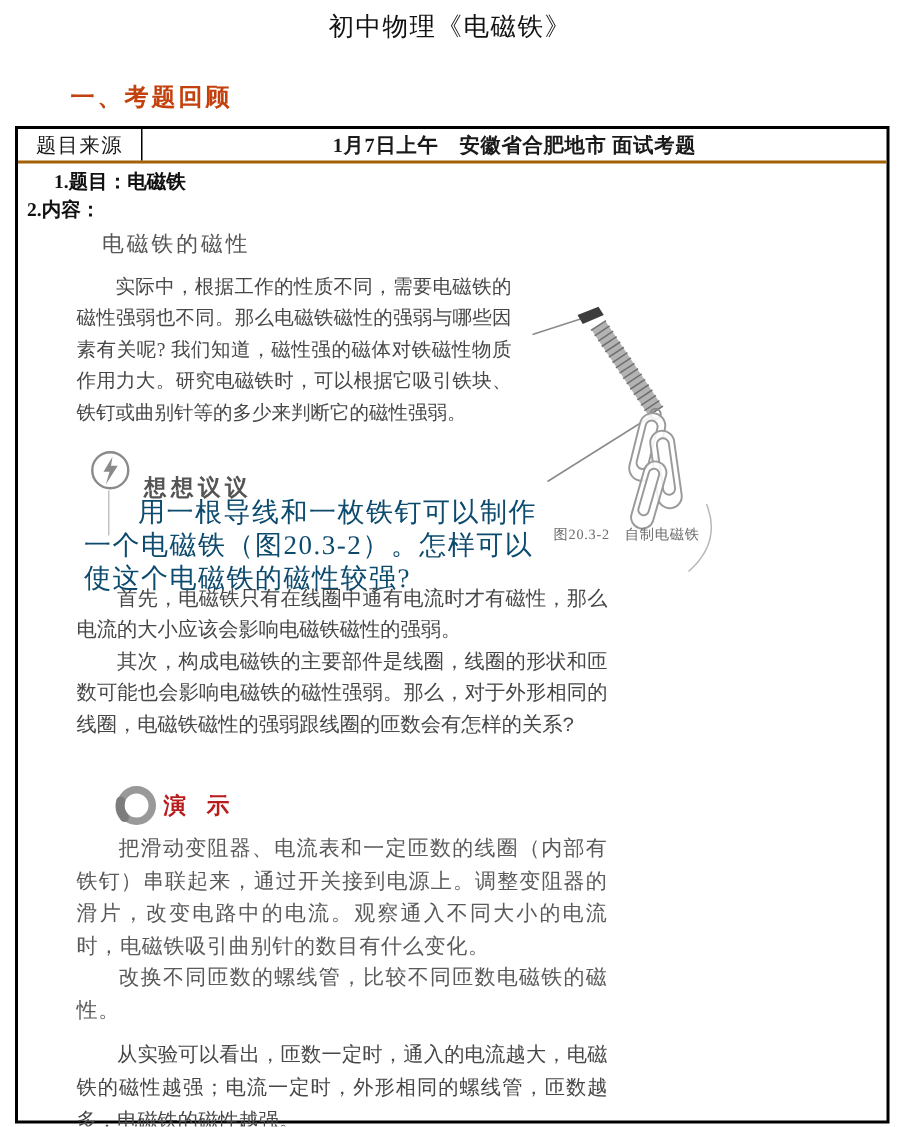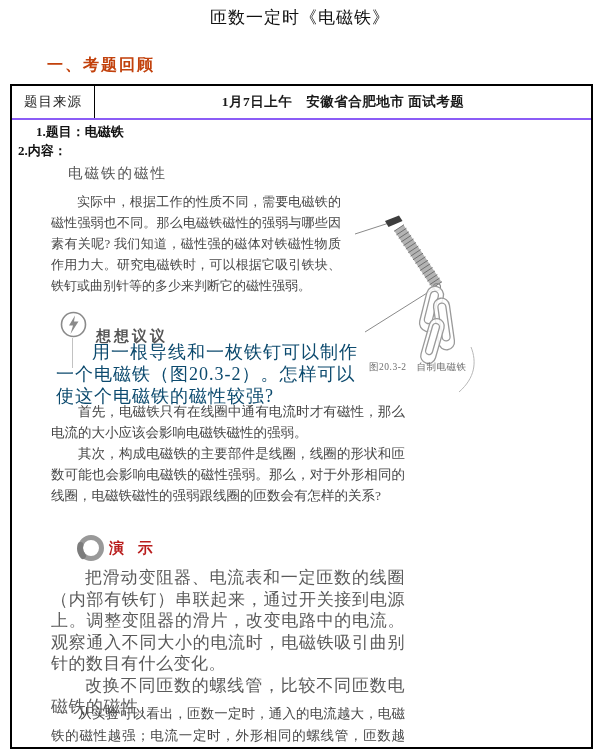--- a/index.html
+++ b/index.html
@@ -13,21 +13,21 @@
   .section-heading {
     position: absolute; left: 47px; top: 55px;
     font-size: 16px; font-weight: bold; letter-spacing: 2px; color: #c2410c;
   }
 
   .exam-table {
     position: absolute; left: 10px; top: 84px; width: 583px; height: 665px;
     border: 2px solid #000; display: flex; flex-direction: column;
   }
   .t-row { display: flex; flex-direction: row; width: 100%; }
-  .t-row.header-row { height: 34px; border-bottom: 2px solid #8b5cf6; }
+  .t-row.header-row { height: 23px; border-bottom: 2px solid #a16207; }
   .t-row.body-row { flex: 1; }
   .label-col {
     width: 83px; flex: 0 0 83px; border-right: 1.5px solid #000;
     display: flex; align-items: center; justify-content: center;
     position: relative;
   }
   .header-row .label-col { font-size: 13.5px; letter-spacing: 1px; }
   .value-col {
     flex: 1; display: flex; align-items: center; justify-content: center;
     font-size: 13.5px; font-weight: bold; letter-spacing: 0.5px;
@@ -37,31 +37,31 @@
     text-align: center; font-size: 14.5px; letter-spacing: 1px; color: #222;
   }
   .content-col { flex: 1; position: relative; }
 
   .abs { position: absolute; }
   .item-line { font-size: 13px; font-weight: bold; color: #111; }
   .excerpt-heading { font-size: 14.5px; font-weight: 500; color: #555; letter-spacing: 2px; }
   .book-para { font-size: 13px; line-height: 21px; color: #474747; text-indent: 2em; text-align: justify; }
   .book-para-lg { font-size: 13.5px; line-height: 21px; color: #474747; text-indent: 2em; text-align: justify; }
   .kai-para { font-size: 18px; line-height: 22px; color: #0c4a6e; text-indent: 2em; letter-spacing: 1px; }
-  .demo-para { font-size: 17px; line-height: 21.5px; color: #5a5a5a; text-indent: 2em; letter-spacing: 0.5px; text-align: justify; }
+  .demo-para { font-size: 14px; line-height: 21.5px; color: #5a5a5a; text-indent: 2em; letter-spacing: 0.5px; text-align: justify; }
   .mini-heading { font-size: 15px; font-weight: bold; color: #555; letter-spacing: 3px; }
   .mini-heading.demo { color: #b91c1c; letter-spacing: 5px; }
   .fig-caption { font-size: 9.5px; color: #6e6e6e; letter-spacing: 0.5px; z-index: 2; }
   .think-vline { width: 1px; background: #c2c2c2; }
   svg { display: block; }
 </style>
 </head>
 <body>
 
-<div class="doc-title">匝数一定时《电磁铁》</div>
+<div class="doc-title">初中物理《电磁铁》</div>
 <div class="section-heading">一、考题回顾</div>
 
 <div class="exam-table">
 
   <div class="t-row header-row">
     <div class="label-col">题目来源</div>
     <div class="value-col">1月7日上午　安徽省合肥地市 面试考题</div>
   </div>
 
   <div class="t-row body-row">
@@ -120,21 +120,21 @@
       <svg class="abs" style="left:48px; top:191px;" width="27" height="27" viewBox="0 0 27 27">
         <circle cx="13.5" cy="13.5" r="12" fill="none" stroke="#8a8a8a" stroke-width="1.6"></circle>
         <path d="M15,4.5 L9,14.5 h4 l-2.5,8.5 8,-12.5 h-4.5 z" fill="#8a8a8a"></path>
       </svg>
       <div class="abs think-vline" style="left:60px; top:218px; height:30px;"></div>
       <div class="abs mini-heading" style="left:84px; top:207px;">想想议议</div>
       <div class="abs kai-para" style="left:44px; top:221px; width:312px;">用一根导线和一枚铁钉可以制作一个电磁铁（图20.3-2）。怎样可以使这个电磁铁的磁性较强?</div>
 
       <div class="abs fig-caption" style="left:357px; top:241px;">图20.3-2　自制电磁铁</div>
 
-      <div class="abs" style="left:39px; top:281px; width:354px;">
+      <div class="abs" style="left:39px; top:281px; width:354px;font-family:Liberation Mono, monospace;">
         <p class="book-para-lg">首先，电磁铁只有在线圈中通有电流时才有磁性，那么电流的大小应该会影响电磁铁磁性的强弱。</p>
         <p class="book-para-lg">其次，构成电磁铁的主要部件是线圈，线圈的形状和匝数可能也会影响电磁铁的磁性强弱。那么，对于外形相同的线圈，电磁铁磁性的强弱跟线圈的匝数会有怎样的关系?</p>
       </div>
 
       <svg class="abs" style="left:64px; top:413px;" width="30" height="30" viewBox="0 0 30 30">
         <circle cx="15" cy="15" r="10.5" fill="none" stroke="#999999" stroke-width="5"></circle>
         <path d="M7,23 A12,12 0 0 1 4.5,12" fill="none" stroke="#7c7c7c" stroke-width="6" stroke-linecap="round"></path>
       </svg>
       <div class="abs mini-heading demo" style="left:97px; top:419px;">演 示</div>
 

